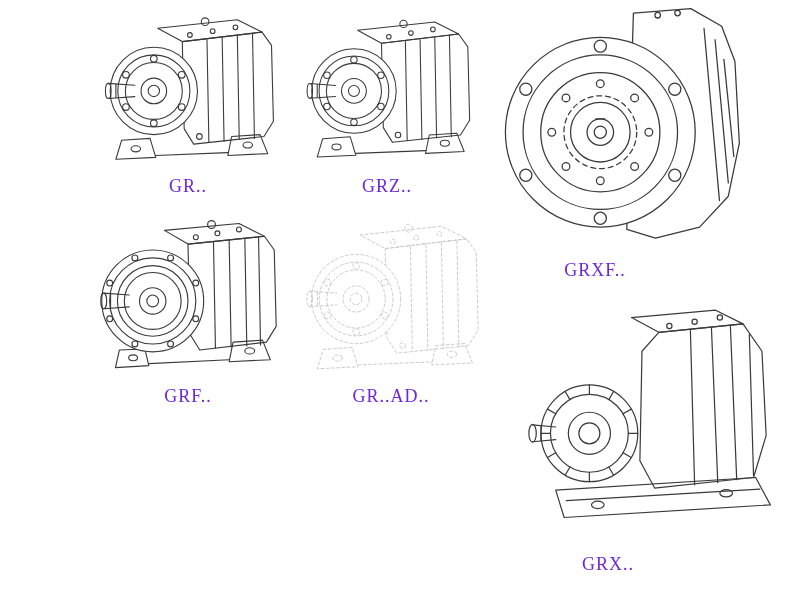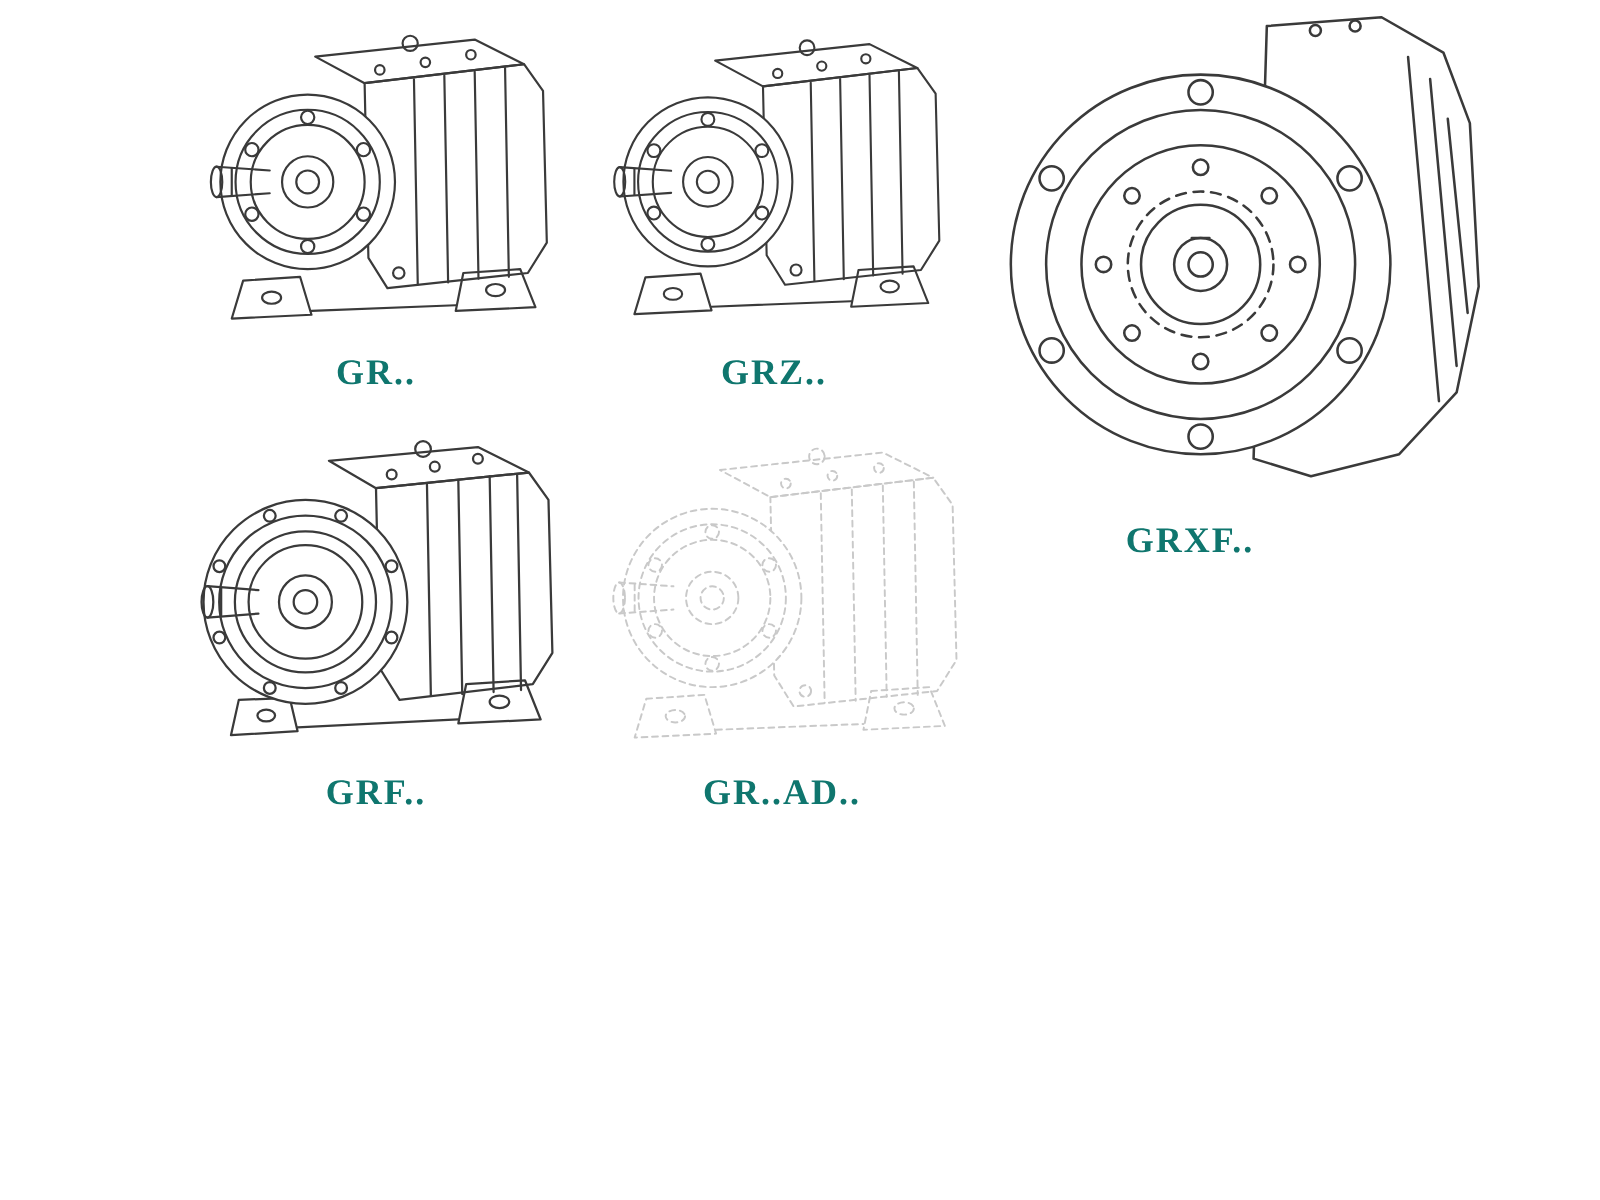--- a/index.html
+++ b/index.html
@@ -1,20 +1,20 @@
 <!DOCTYPE html>
 <html><head>
 <meta charset="utf-8">
 <style>
   *{box-sizing:border-box;margin:0;padding:0}
   html,body{width:800px;height:600px}
   body{background:#ffffff;font-family:"Liberation Serif",serif;position:relative;overflow:hidden}
   .canvas{position:absolute;inset:0;background:#fff}
   figure{position:absolute;display:flex;flex-direction:column;align-items:center}
-  figcaption{font-weight:700;font-size:18px;color:#0f766e;letter-spacing:1px;margin-top:2px;white-space:nowrap}
+  figcaption{font-weight:400;font-size:18px;color:#6d28d9;letter-spacing:1px;margin-top:2px;white-space:nowrap}
   .shift-left{transform:translateX(-34px)}
   svg.draw{stroke:#3a3a3a;fill:none;stroke-width:1.15;stroke-linecap:round;stroke-linejoin:round}
   svg.draw.ghost{stroke:#c9c9c9;stroke-dasharray:3 2.4;stroke-width:1}
   .defs{position:absolute;width:0;height:0}
 </style>
 </head>
 <body>
 
 <svg class="defs" aria-hidden="true">
   <defs>
@@ -189,14 +189,20 @@
 
   <figure style="left:86px;top:212px;width:204px">
     <svg class="draw" width="196" height="172" viewBox="0 0 200 162">
       <use href="#gbFlange"></use>
     </svg>
     <figcaption>GRF..</figcaption>
   </figure>
 
 
 
+  <figure style="left:496px;top:302px;width:292px">
+    <svg class="draw" width="282" height="250" viewBox="0 0 268 232">
+      <use href="#gbGrx"></use>
+    </svg>
+    <figcaption class="shift-left">GRX..</figcaption>
+  </figure>
 
 </div>
 
 </body></html>

